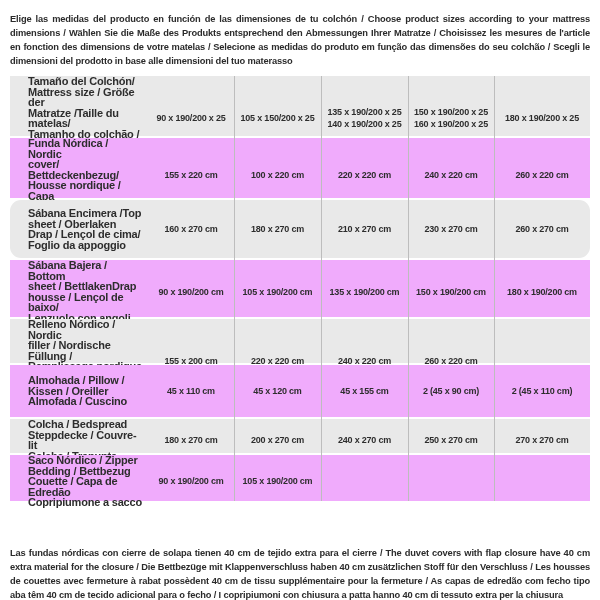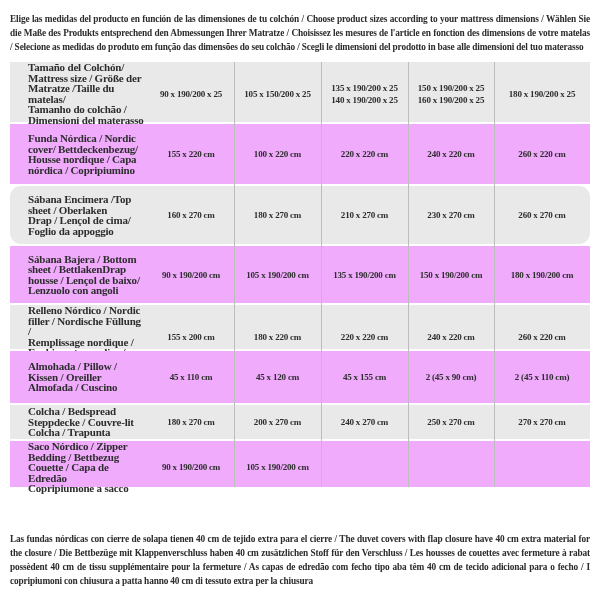--- a/index.html
+++ b/index.html
@@ -5,21 +5,21 @@
   html, body {
     margin: 0;
     padding: 0;
     background: #ffffff;
   }
   .page {
     position: relative;
     width: 600px;
     height: 600px;
     background: #ffffff;
-    font-family: Liberation Serif, serif;
+    font-family: Liberation Sans, sans-serif;
     color: #2d2d2d;
     overflow: hidden;
     box-sizing: border-box;
   }
   .intro, .footnote {
     margin: 0 10px;
     font-size: 9.3px;
     font-weight: bold;
     line-height: 14px;
     text-align: justify;
@@ -155,21 +155,20 @@
       <div class="cell val">180 x 190/200 cm</div>
     </div>
 
     <div class="row row-gray h5">
       <div class="cell label">Relleno Nórdico / Nordic
 filler / Nordische Füllung /
 Remplissage nordique /
 Enchimento nordico /
 Ripieno nordico</div>
       <div class="cell val">155 x 200 cm</div>
-      <div class="cell val">180 x 220 cm</div>
       <div class="cell val">220 x 220 cm</div>
       <div class="cell val">240 x 220 cm</div>
       <div class="cell val">260 x 220 cm</div>
     </div>
 
     <div class="row row-white h6">
       <div class="cell label">Almohada  / Pillow /
 Kissen / Oreiller
 Almofada / Cuscino</div>
       <div class="cell val">45 x 110 cm</div>

